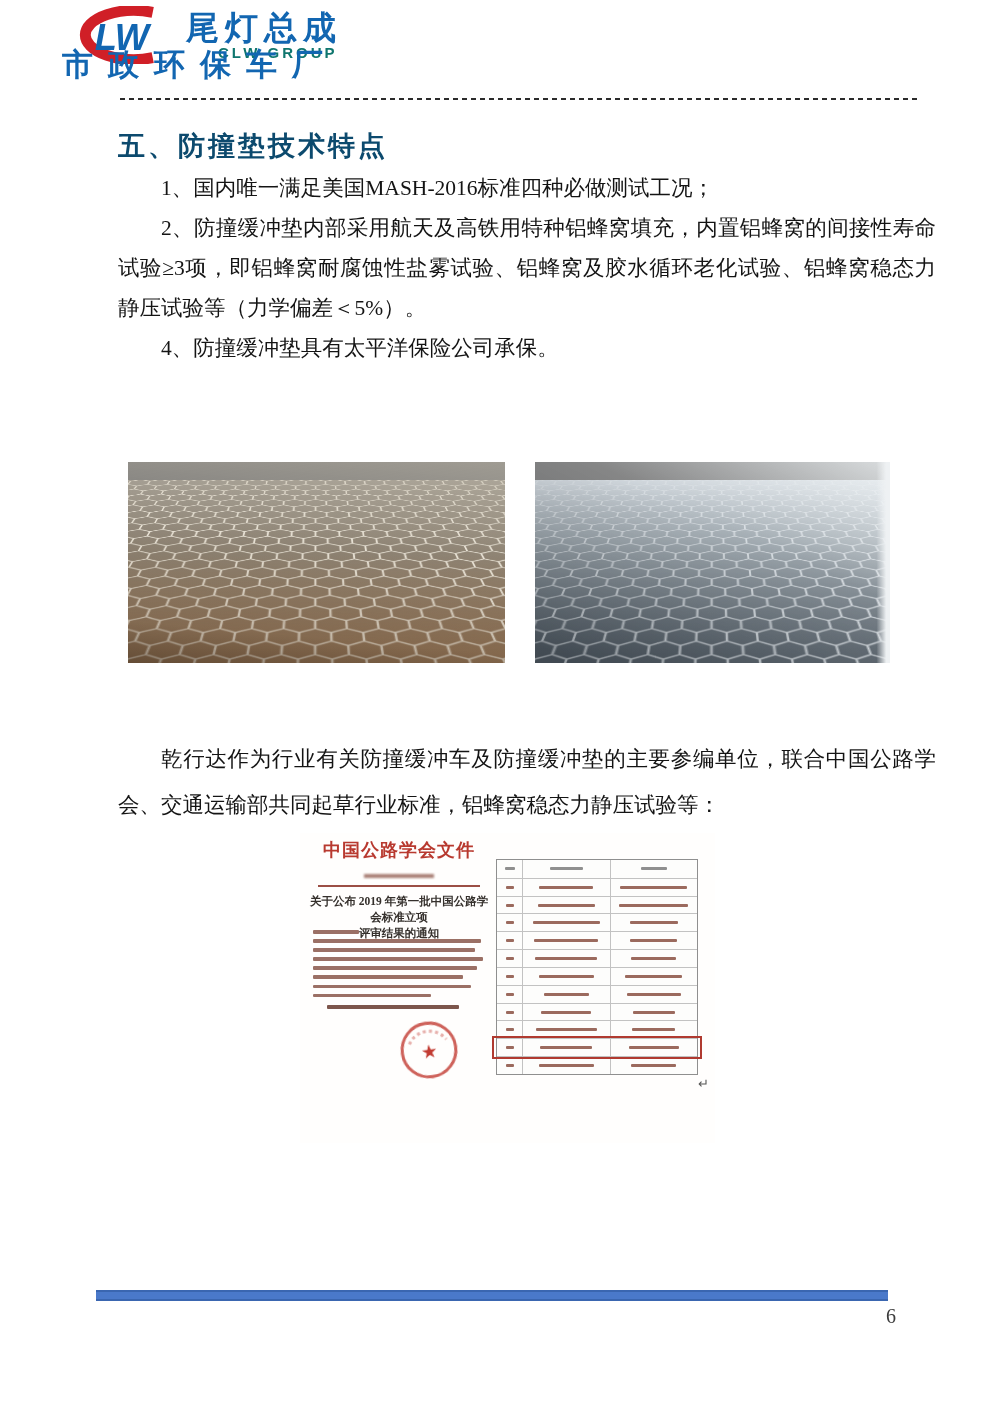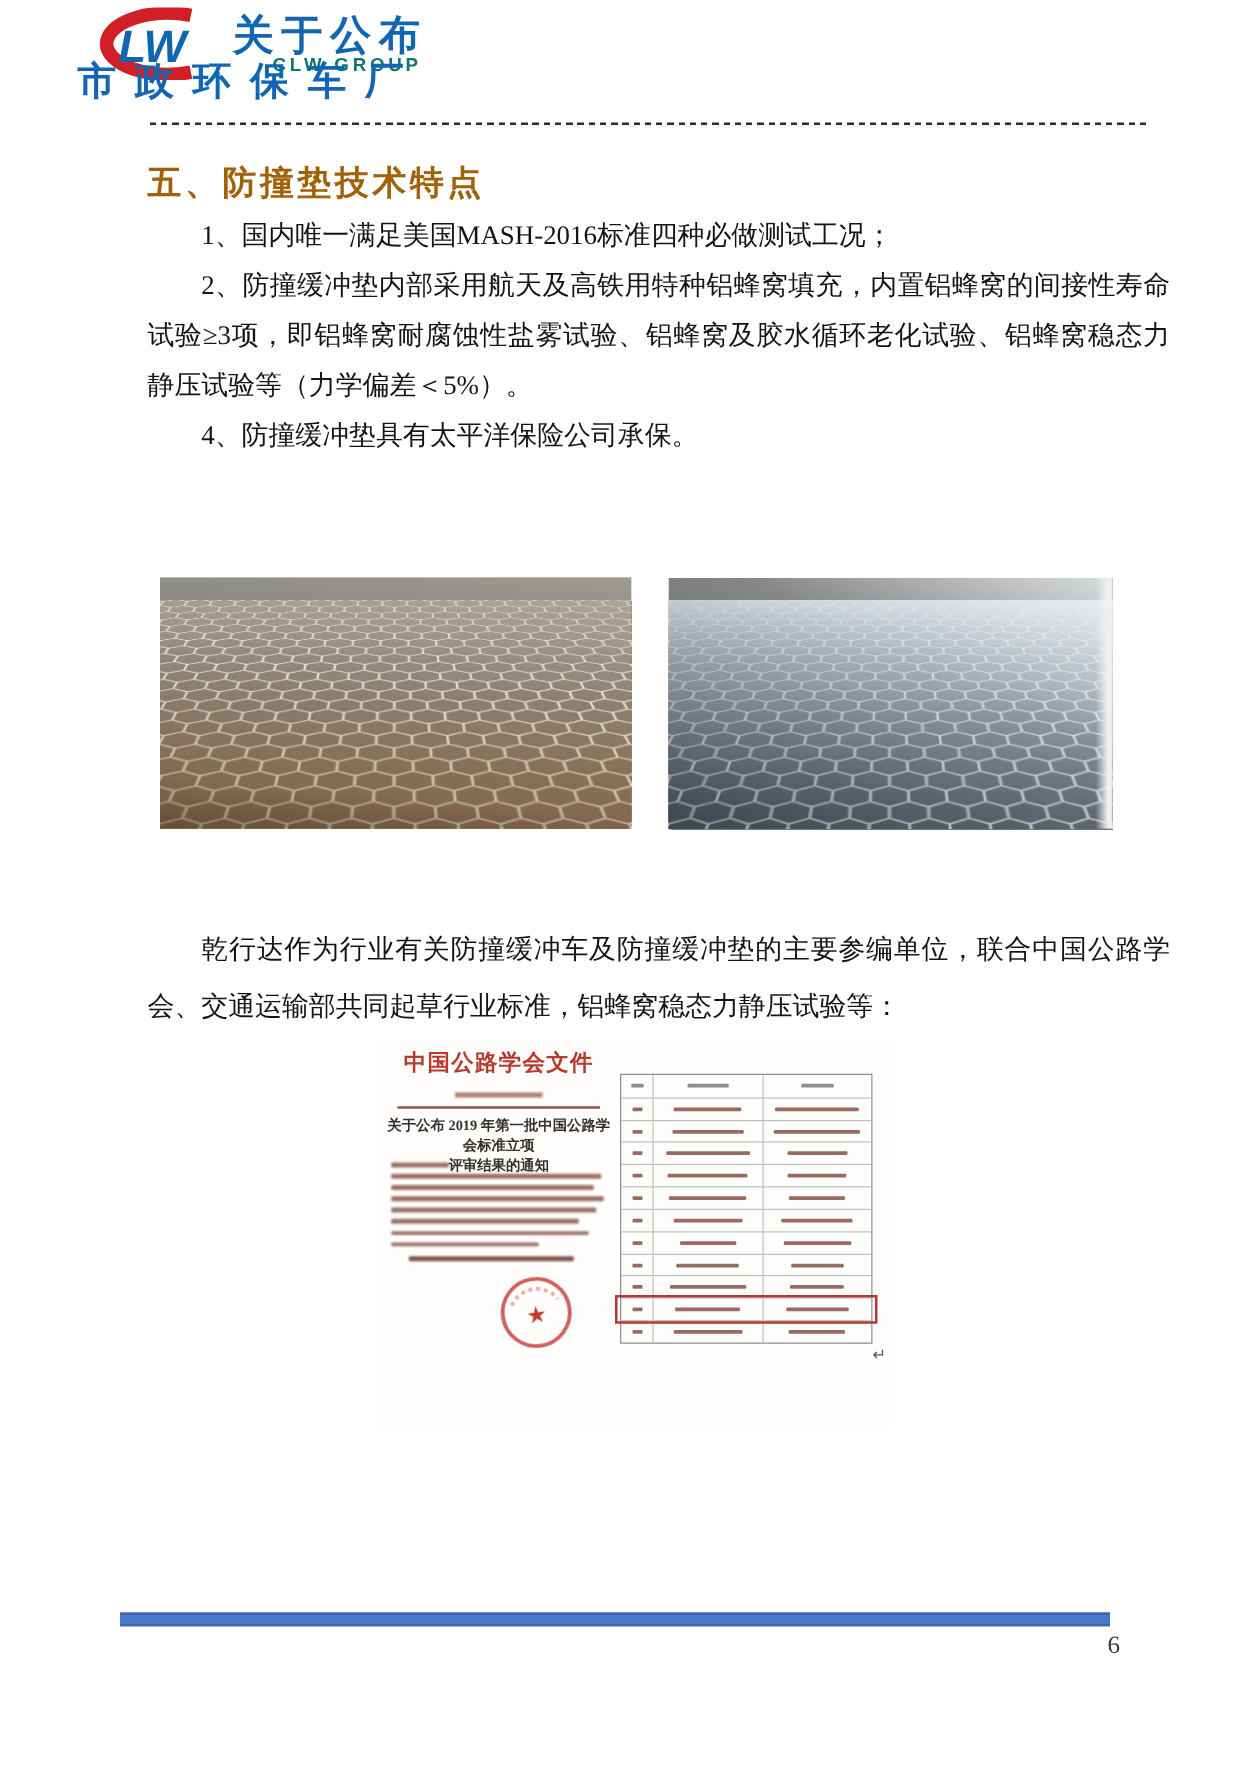--- a/index.html
+++ b/index.html
@@ -14,21 +14,21 @@
             font-weight:800;font-size:15px;letter-spacing:3px;color:#0f766e;}
   .factory{position:absolute;left:62px;top:44px;font-family:"Liberation Sans",sans-serif;
            font-weight:900;font-size:31px;letter-spacing:15px;color:#1266b1;}
   .slogan{position:absolute;left:535px;top:41px;width:400px;text-align:right;
           font-size:34px;color:#2e74b5;letter-spacing:1px;}
   .dashed{position:absolute;left:120px;top:98px;width:798px;height:2px;
           background:repeating-linear-gradient(90deg,#2b2b2b 0 5px,transparent 5px 9px);}
 
   
   .h-red{position:absolute;font-family:"Liberation Sans",sans-serif;font-weight:900;
-         font-size:27px;letter-spacing:3px;color:#a16207;}
+         font-size:27px;letter-spacing:3px;color:#0c4a6e;}
   #h5{left:118px;top:128px;}
   #h6{left:133px;top:693px;}
   .items{position:absolute;left:118px;top:168px;width:818px;}
   .items p{margin:0;font-size:21.5px;line-height:40px;text-indent:2em;
            text-align:justify;color:#141414;}
   .intro{position:absolute;left:118px;top:736px;width:818px;margin:0;font-size:21.5px;
          line-height:46px;text-indent:2em;text-align:justify;color:#141414;}
 
   
   .photo{position:absolute;top:462px;height:201px;overflow:hidden;background:#777;}
@@ -81,21 +81,21 @@
 </style>
 </head>
 <body>
 
 <div class="page">
 
   <svg class="logo-swoosh" viewBox="0 0 130 64">
     <path d="M100 7 A54 27 0 1 0 100 57" fill="none" stroke="#d01f27" stroke-width="12"></path>
     <text x="36" y="48" font-family="Liberation Sans, sans-serif" font-size="40" font-weight="bold" font-style="italic" fill="#1266b1">LW</text>
   </svg>
-  <div class="brand-cn">关于公布</div>
+  <div class="brand-cn">尾灯总成</div>
   <div class="brand-en">CLW GROUP</div>
   <div class="factory">市政环保车厂</div>
   <div class="dashed"></div>
 
   <div class="h-red" id="h5">五、防撞垫技术特点</div>
   <div class="items">
     <p>1、国内唯一满足美国MASH-2016标准四种必做测试工况；</p>
     <p>2、防撞缓冲垫内部采用航天及高铁用特种铝蜂窝填充，内置铝蜂窝的间接性寿命试验≥3项，即铝蜂窝耐腐蚀性盐雾试验、铝蜂窝及胶水循环老化试验、铝蜂窝稳态力静压试验等（力学偏差＜5%）。</p>
     <p>4、防撞缓冲垫具有太平洋保险公司承保。</p>
   </div>

